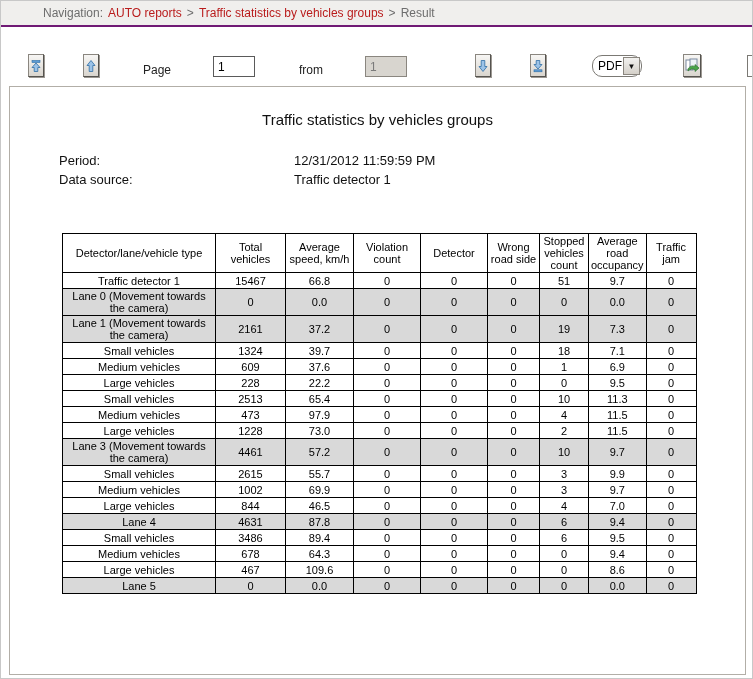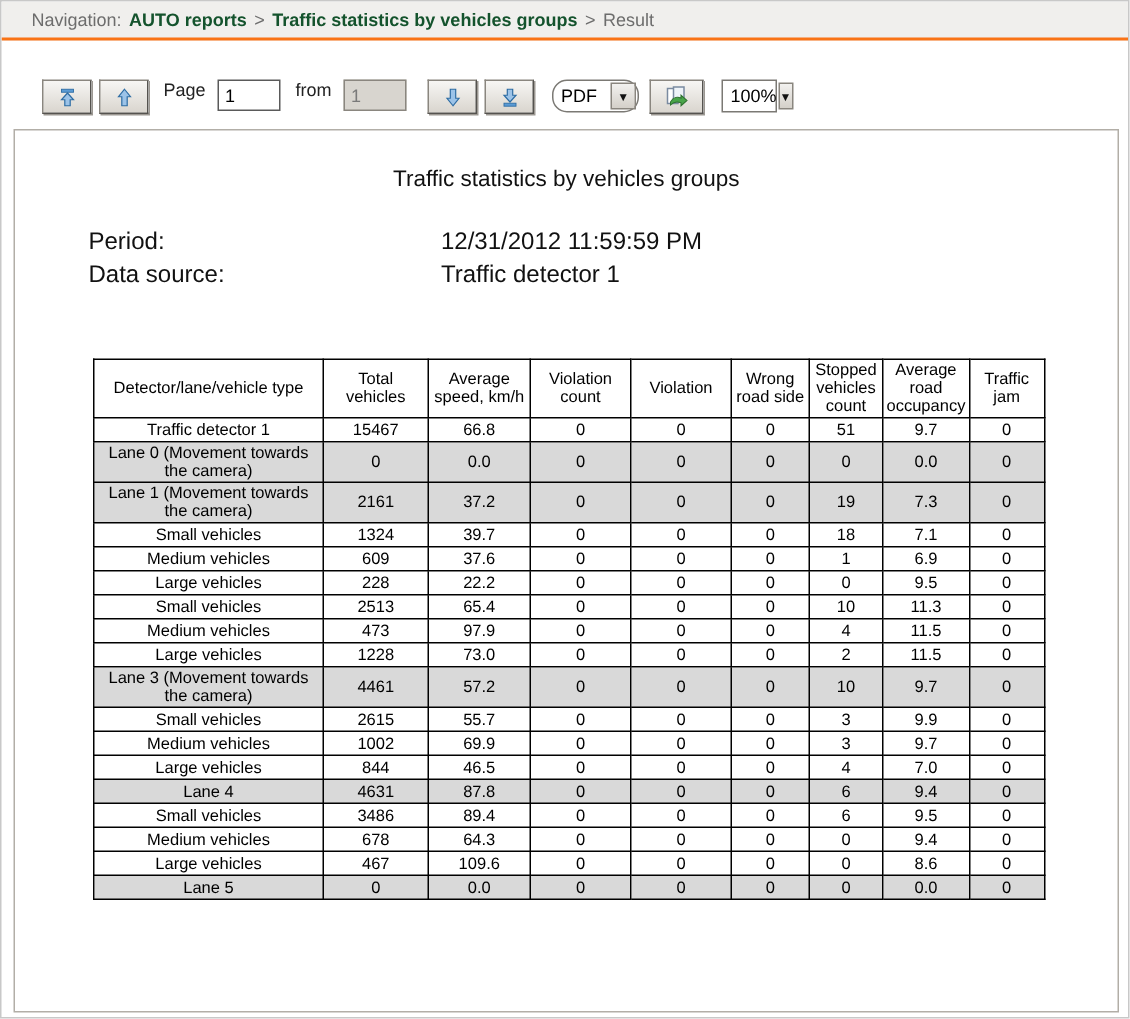--- a/index.html
+++ b/index.html
@@ -8,37 +8,38 @@
     font-family:"Liberation Sans", sans-serif;
     background:#ffffff;
     border:1px solid #c8c8c8;
     position:relative;
     overflow:hidden;
   }
   
   .navbar {
     height:26px;
     background:#f0efed;
-    border-bottom:2px solid #f97316;
+    border-bottom:2px solid #701a75;
     display:flex;
     align-items:center;
-    padding-left:20px;
+    padding-left:42px;
     font-size:12px;
     color:#6d6d6d;
     gap:5px;
     white-space:nowrap;
   }
-  .navbar .crumb-link { color:#14532d; font-weight:bold; cursor:pointer; }
+  .navbar .crumb-link { color:#b91c1c; font-weight:normal; cursor:pointer; }
   .navbar .crumb-current { color:#6d6d6d; }
   
   .toolbar {
     display:flex;
-    align-items:flex-start;
+    align-items:flex-end;
     margin:26px 0 0 27px;
     height:24px;
+    gap:34px;
   }
   .tbtn {
     width:33px; height:23px;
     background:linear-gradient(#f7f6f4,#d9d5ce);
     border:1px solid #8a867f;
     border-bottom-color:#55534f;
     border-right-color:#55534f;
     box-shadow:1px 1px 0 #9c9892;
     display:flex; align-items:center; justify-content:center;
     cursor:pointer;
@@ -88,21 +89,21 @@
     background:#fff;
     border:1px solid #b2aea7;
   }
   .report-title {
     text-align:center;
     font-size:15px;
     color:#111;
     margin-top:24px;
   }
   .info-block { margin-top:25px; }
-  .info-row { display:flex; padding-left:49px; font-size:16px; color:#111; margin-bottom:4px; }
+  .info-row { display:flex; padding-left:49px; font-size:13px; color:#111; margin-bottom:4px; }
   .info-label { width:235px; }
   .info-val1 { width:260px; }
   
   table.report {
     border-collapse:collapse;
     margin:46px 0 0 52px;
     font-size:11px;
     color:#000;
     table-layout:fixed;
   }
@@ -202,21 +203,21 @@
         <col class="c7">
         <col class="c8">
         <col class="c9">
     </colgroup>
     <thead>
       <tr>
           <th>Detector/lane/vehicle type</th>
           <th>Total vehicles</th>
           <th>Average speed, km/h</th>
           <th>Violation count</th>
-          <th>Violation</th>
+          <th>Detector</th>
           <th>Wrong road side</th>
           <th>Stopped vehicles count</th>
           <th>Average road occupancy</th>
           <th>Traffic jam</th>
         </tr>
     </thead>
     <tbody>
         <tr>
           <td>Traffic detector 1</td>
           <td>15467</td>

